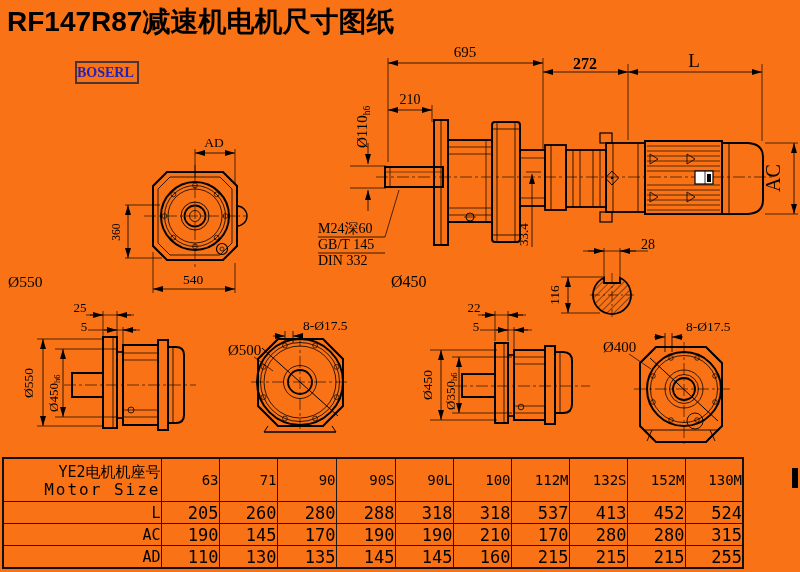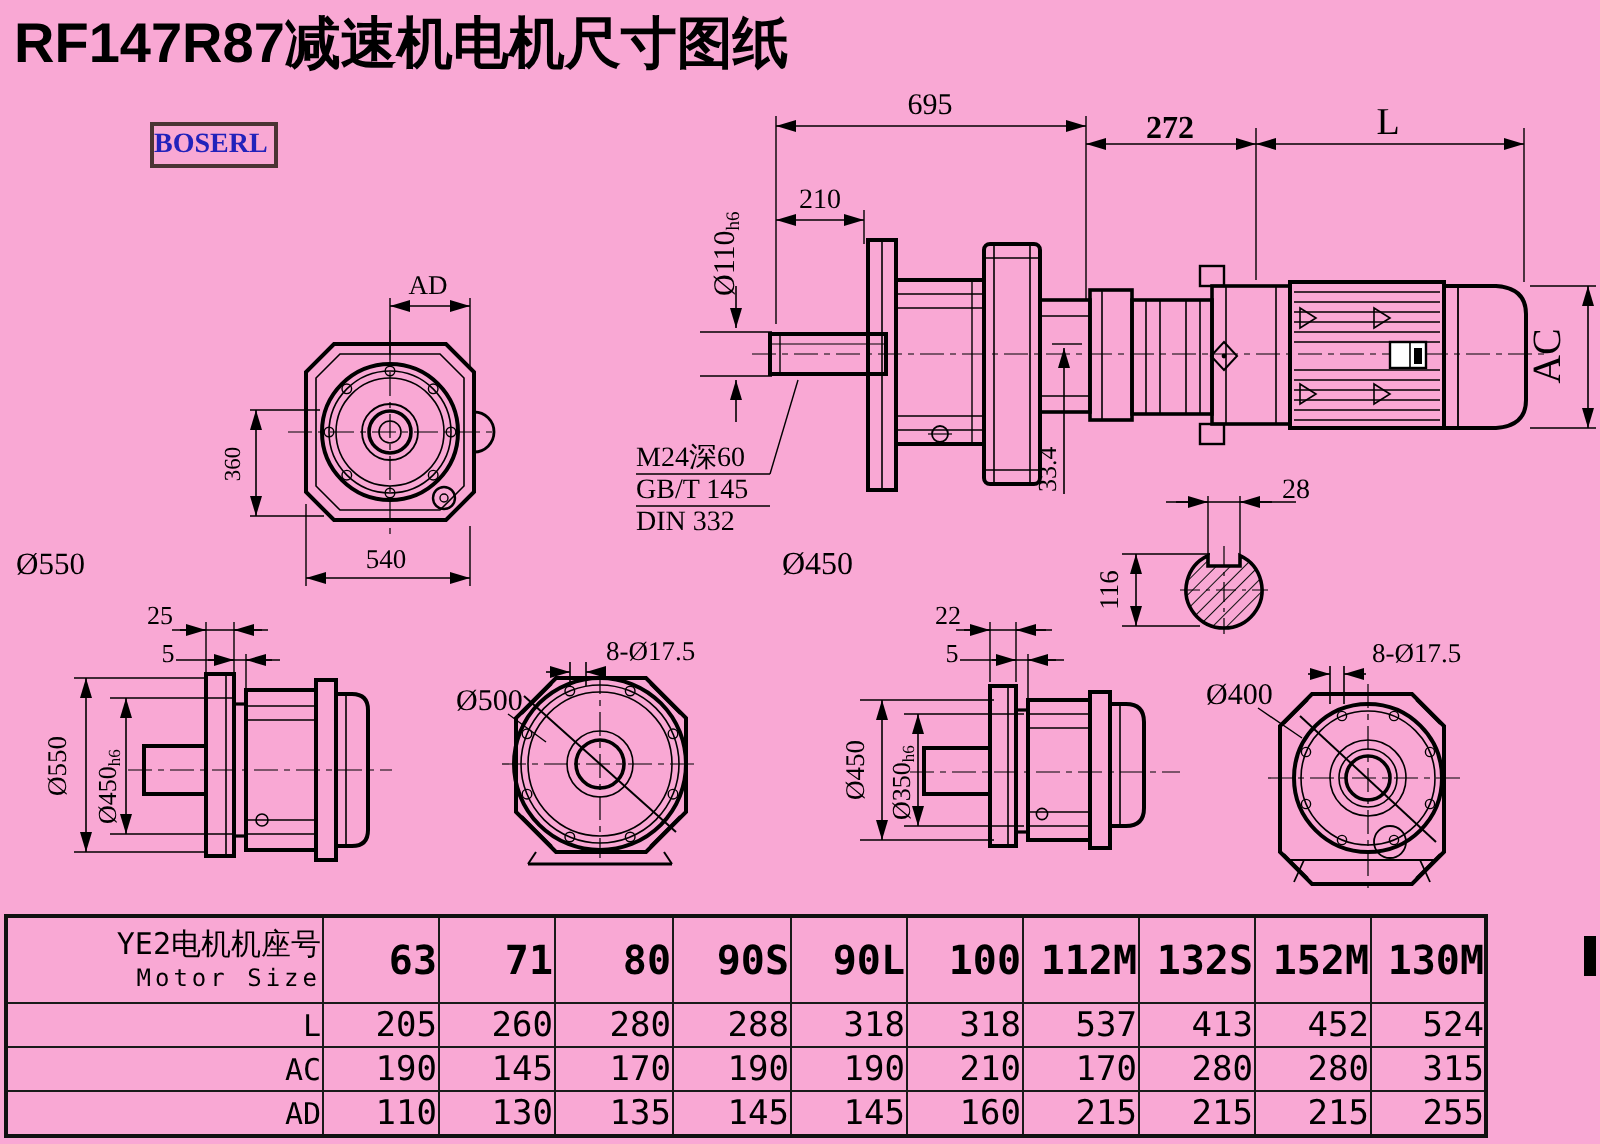--- a/index.html
+++ b/index.html
@@ -1,34 +1,34 @@
 <!DOCTYPE html>
 <html><head>
 <meta charset="utf-8">
 <style>
   html,body{margin:0;padding:0;background:#fff;}
-  #page{position:relative;width:800px;height:572px;background:#f9a8d4;overflow:hidden;
+  #page{position:relative;width:800px;height:572px;background:#f97316;overflow:hidden;
         font-family:"Liberation Serif",serif;color:#000;}
   #title{position:absolute;left:7px;top:3px;font-family:"Liberation Sans",sans-serif;
          font-weight:bold;font-size:28px;letter-spacing:0px;white-space:nowrap;}
   #logo{position:absolute;left:75px;top:61px;width:60px;height:19px;border:2px solid #4a3434;
         display:flex;align-items:center;}
   #logo span{font-family:"Liberation Serif",serif;font-weight:bold;font-size:14px;color:#2222bb;}
   svg{position:absolute;left:0;top:0;}
   svg text{font-family:"Liberation Serif",serif;fill:#000;stroke:none !important;}
   table{position:absolute;left:2px;top:457px;border-collapse:collapse;table-layout:fixed;
         font-family:"DejaVu Sans Mono",monospace;border:2.5px solid #111;}
   td{border:1.6px solid #1a1a1a;text-align:right;vertical-align:middle;padding:0;
      font-size:17px;color:#000;}
   tr.hdr td{height:42px;}
   tr.datarow td{height:21px;}
   .hcn{font-size:15px;line-height:18px;}
-  .hen{font-size:12px;letter-spacing:2px;line-height:17px;}
+  .hen{font-size:16px;letter-spacing:2px;line-height:17px;}
   .rowlab{font-size:15px;}
-  .colh{font-size:20px;font-weight:bold;}
+  .colh{font-size:14px;}
 </style>
 </head>
 <body>
 
 <div id="page">
   <div id="title">RF147R87减速机电机尺寸图纸</div>
   <div id="logo">
     <span>BOSERL</span>
   </div>
 
@@ -404,21 +404,21 @@
         <col style="width:58px">
     </colgroup>
     <tbody>
         <tr class="hdr">
       <td>
         <div class="hcn">YE2电机机座号</div>
         <div class="hen">Motor Size</div>
       </td>
       <td class="colh">63</td>
       <td class="colh">71</td>
-      <td class="colh">80</td>
+      <td class="colh">90</td>
       <td class="colh">90S</td>
       <td class="colh">90L</td>
       <td class="colh">100</td>
       <td class="colh">112M</td>
       <td class="colh">132S</td>
       <td class="colh">152M</td>
       <td class="colh">130M</td>
     </tr>
     <tr class="datarow">
       <td class="rowlab">L</td>

